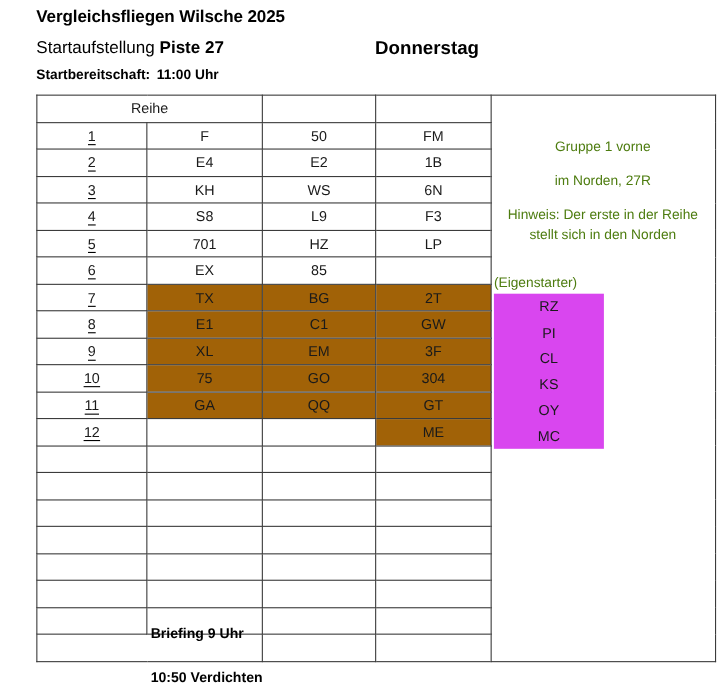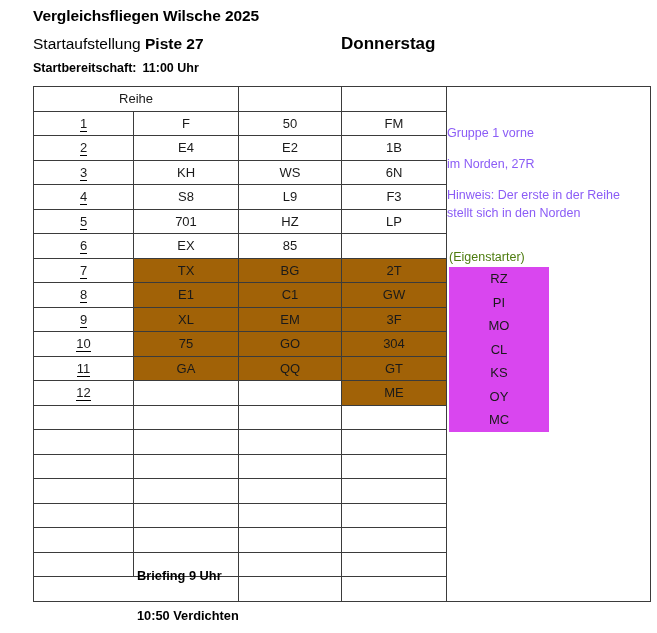--- a/index.html
+++ b/index.html
@@ -108,23 +108,24 @@
     text-align: center;
   }
   .shade { background: #a16207; }
 
   
   .notes {
     position: absolute;
     left: 447px;
     top: 124px;
     width: 202px;
+    text-align: center;
     font-size: 12.5px;
     line-height: 18px;
-    color: #8b5cf6;
+    color: #4d7c0f;
   }
   .notes .blk { margin-bottom: 13px; }
   .notes .blk:last-child { margin-bottom: 0; }
 
   .eigenstarter-label {
     position: absolute;
     left: 449px;
     top: 249px;
     font-size: 12.5px;
     line-height: 16px;
@@ -319,21 +320,20 @@
     <div>Hinweis: Der erste in der Reihe</div>
     <div>stellt sich in den Norden</div>
   </div>
 </div>
 
 <div class="eigenstarter-label">(Eigenstarter)</div>
 
 <div class="yellow-block" id="yellow-block">
     <div class="yrow">RZ</div>
     <div class="yrow">PI</div>
-    <div class="yrow">MO</div>
     <div class="yrow">CL</div>
     <div class="yrow">KS</div>
     <div class="yrow">OY</div>
     <div class="yrow">MC</div>
   </div>
 
 <div class="footer">
   <div class="f1">Briefing 9 Uhr</div>
   <div class="f2">10:50 Verdichten</div>
 </div>

